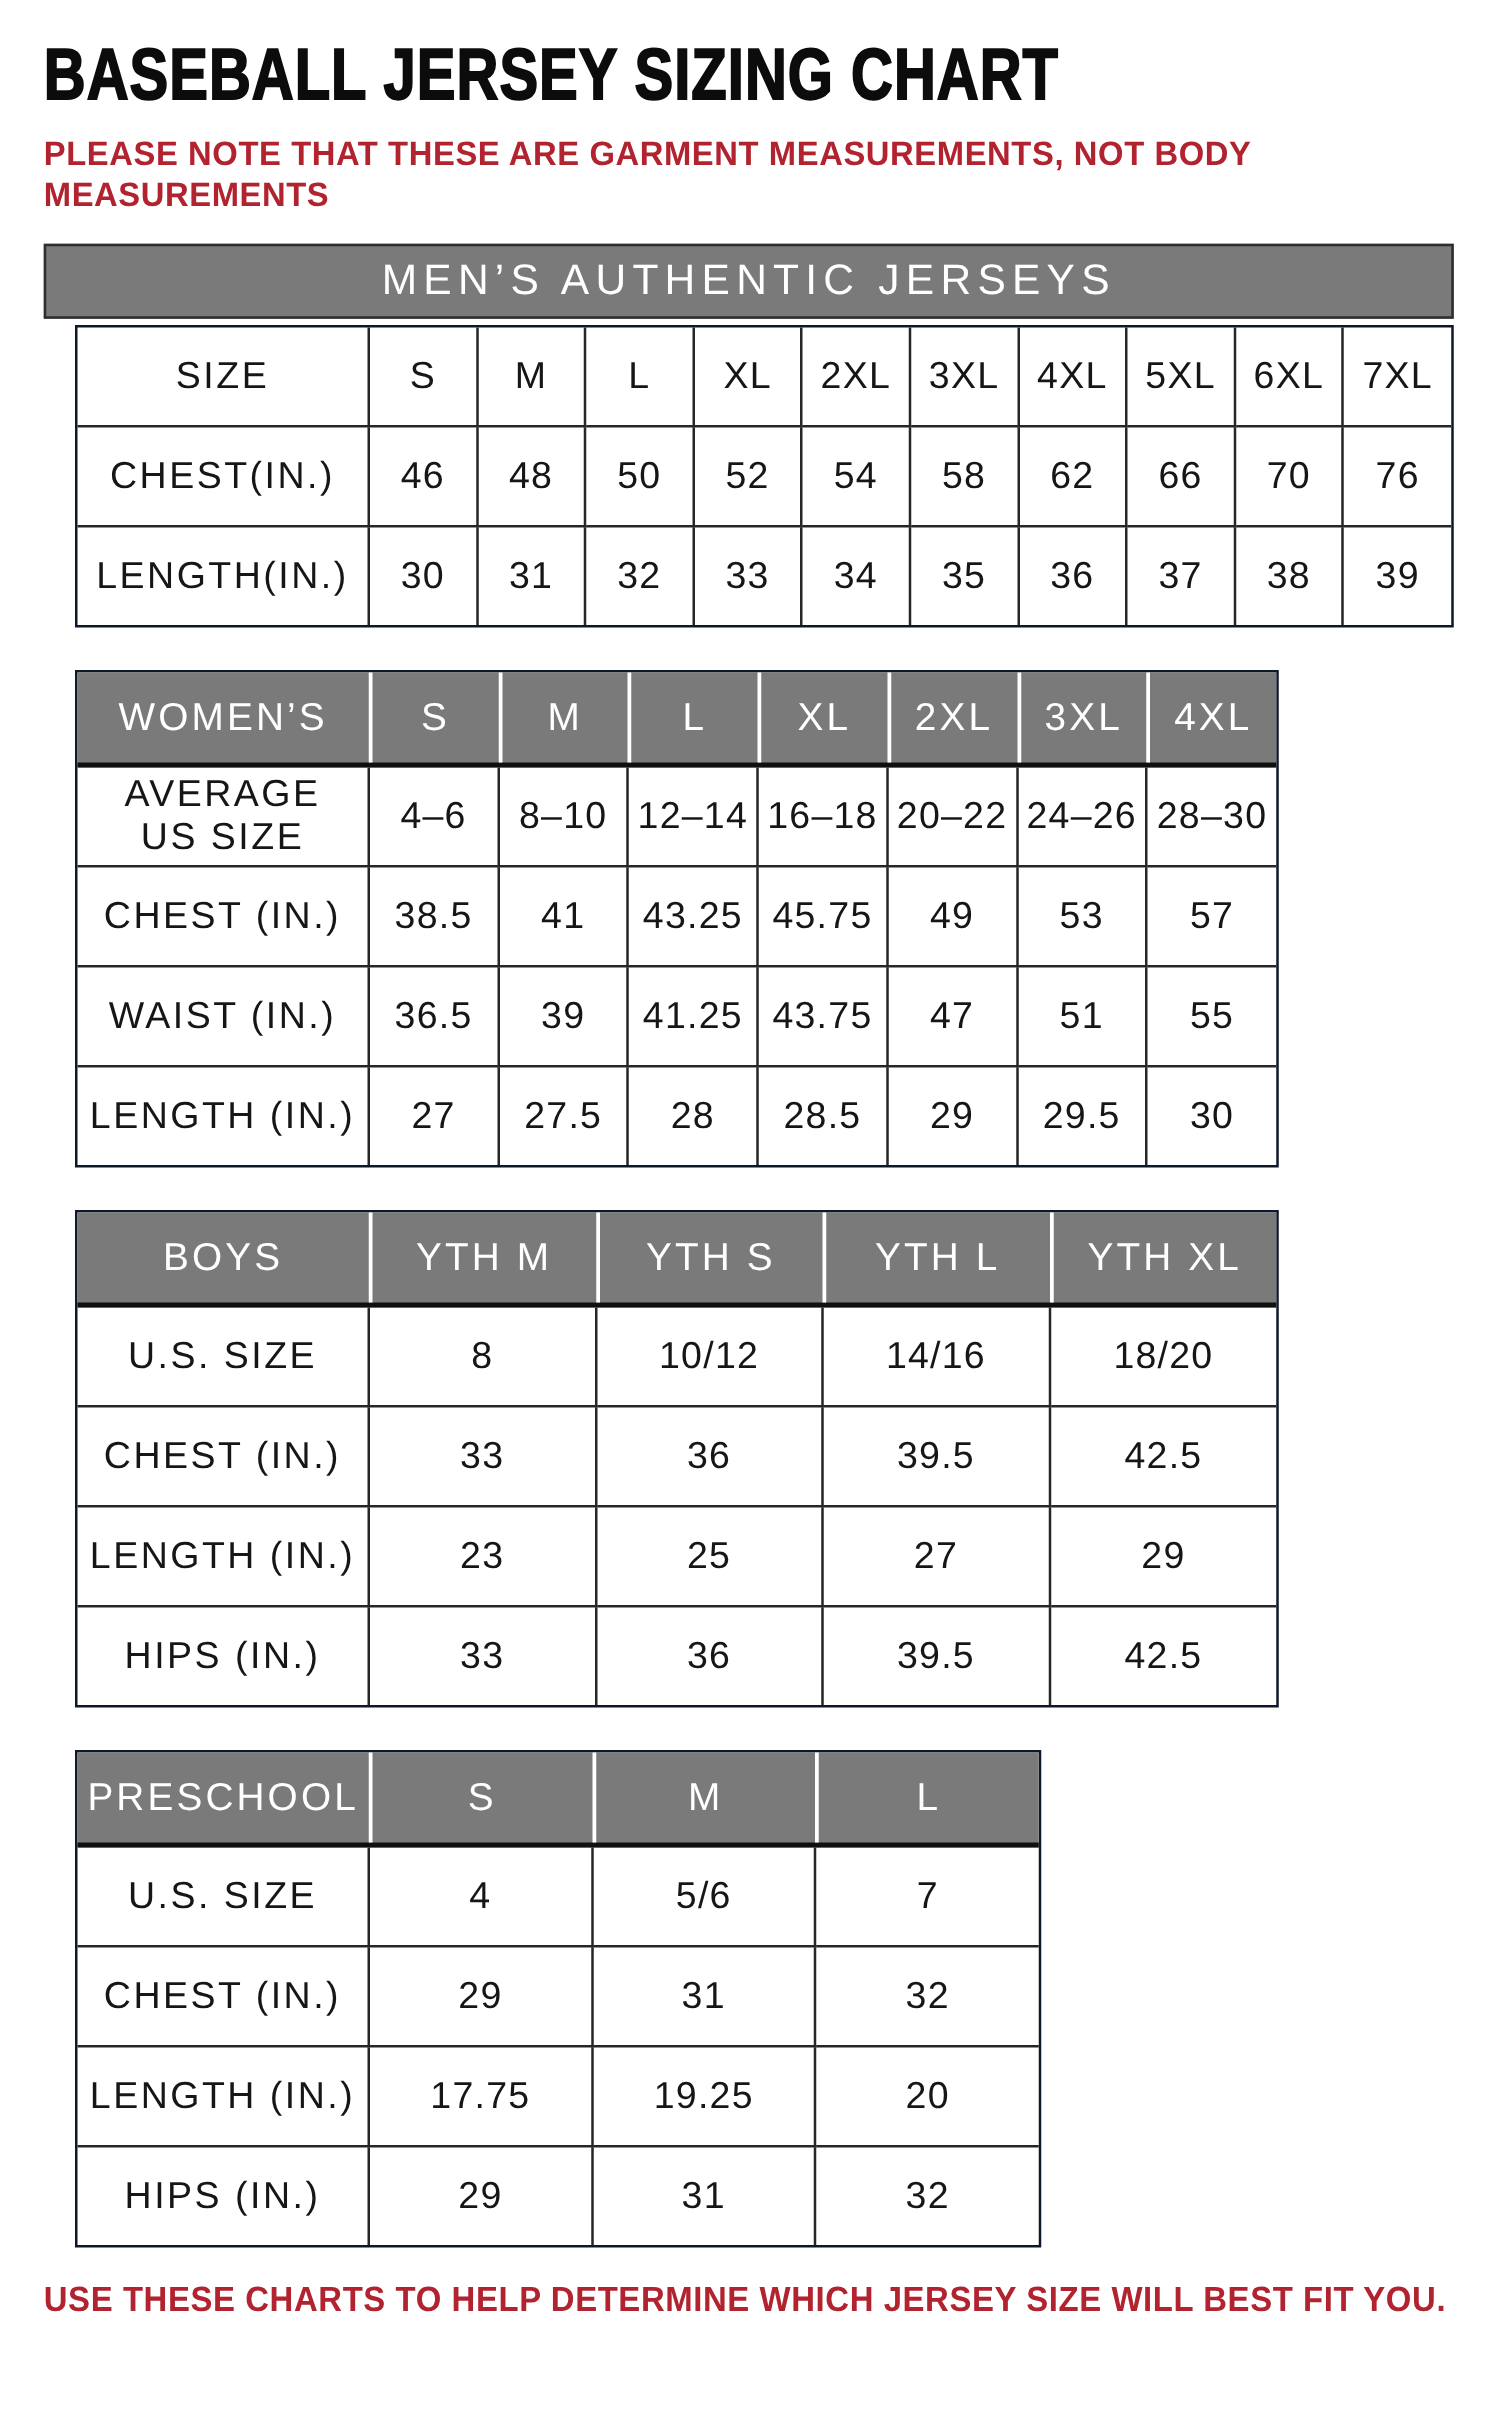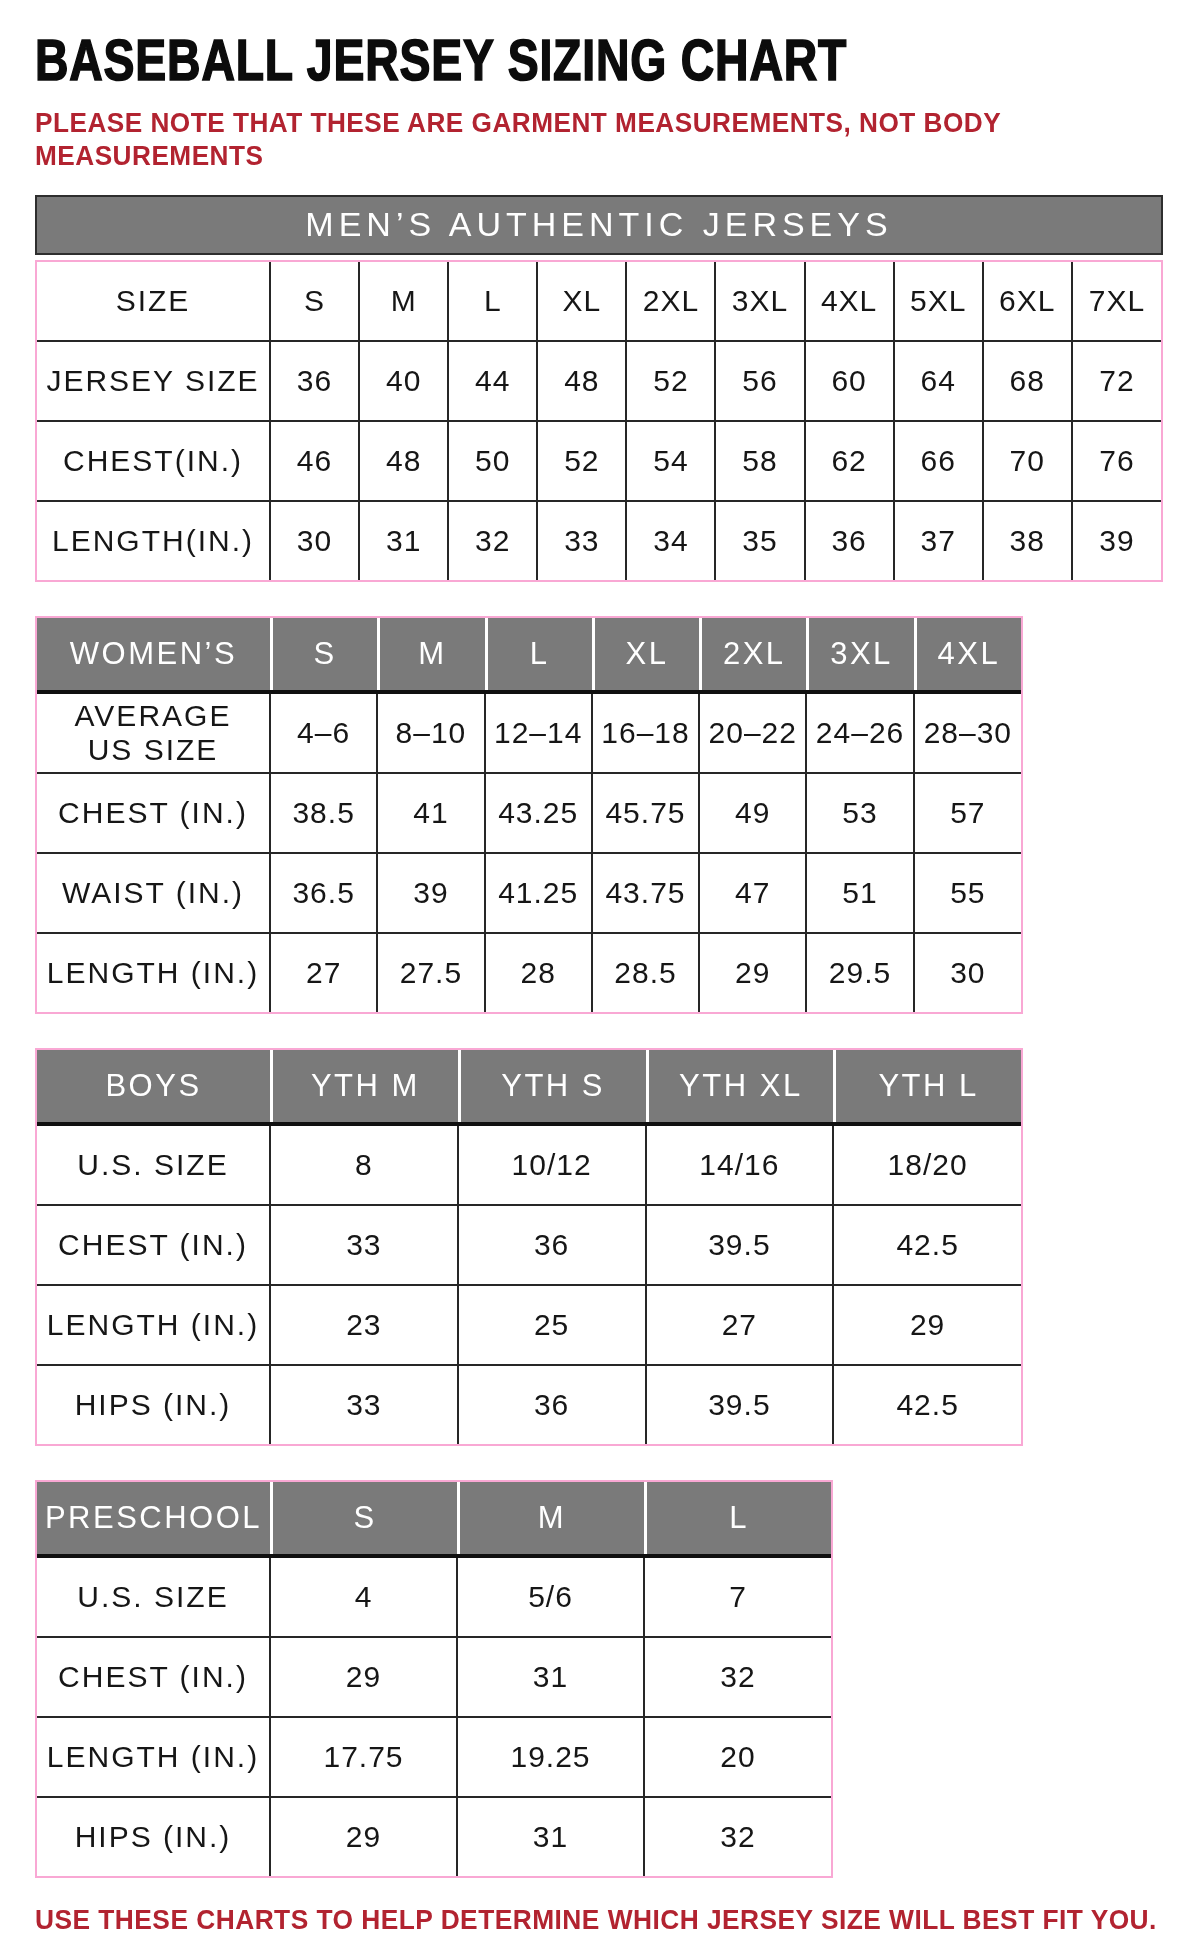--- a/index.html
+++ b/index.html
@@ -46,23 +46,24 @@
     border:2px solid #2e2e2e;
     box-sizing:border-box;
     display:flex;align-items:center;justify-content:center;
     color:#fff;
     font-size:34px;
     letter-spacing:5px;
     margin-bottom:5px;
   }
 
   .tablewrap{
-    border:2px solid #f9a8d4;
+    border:2px solid #0f172a;
     box-sizing:border-box;
     background:#fff;
+    margin-left:25px;
   }
   .header-flex{
     display:flex;
     height:76px;
     background:var(--gray,#7a7a7a);
     border-bottom:4px solid #101010;
     box-sizing:border-box;
   }
   .hcell{
     flex:1;
@@ -142,33 +143,20 @@
               <td>S</td>
               <td>M</td>
               <td>L</td>
               <td>XL</td>
               <td>2XL</td>
               <td>3XL</td>
               <td>4XL</td>
               <td>5XL</td>
               <td>6XL</td>
               <td>7XL</td>
-            </tr>
-            <tr>
-              <td class="label">JERSEY SIZE</td>
-              <td>36</td>
-              <td>40</td>
-              <td>44</td>
-              <td>48</td>
-              <td>52</td>
-              <td>56</td>
-              <td>60</td>
-              <td>64</td>
-              <td>68</td>
-              <td>72</td>
             </tr>
             <tr>
               <td class="label">CHEST(IN.)</td>
               <td>46</td>
               <td>48</td>
               <td>50</td>
               <td>52</td>
               <td>54</td>
               <td>58</td>
               <td>62</td>
@@ -263,22 +251,22 @@
       </table>
     </div>
   </section>
 
   <section class="tbl w-std mt">
     <div class="tablewrap">
       <div class="header-flex">
           <div class="hcell col0">BOYS</div>
           <div class="hcell">YTH M</div>
           <div class="hcell">YTH S</div>
+          <div class="hcell">YTH L</div>
           <div class="hcell">YTH XL</div>
-          <div class="hcell">YTH L</div>
         </div>
       <table>
         <colgroup>
             <col class="col0">
             <col>
             <col>
             <col>
             <col>
           </colgroup>
           <tbody>

